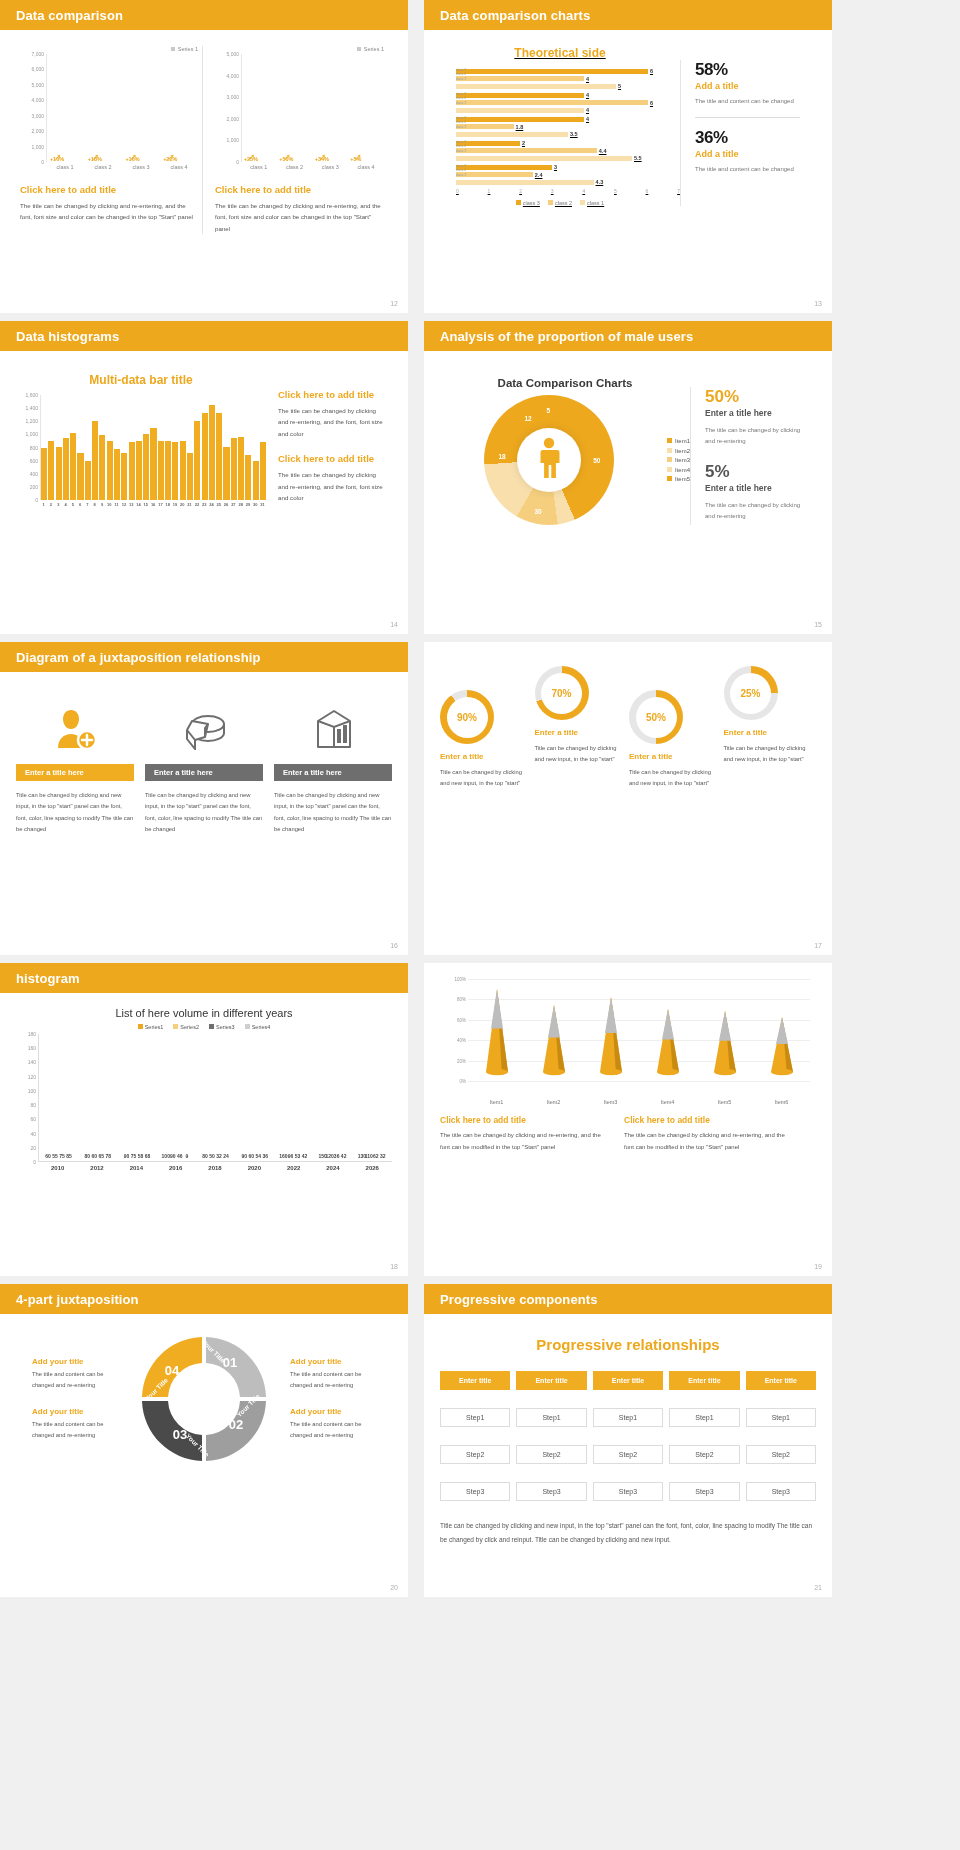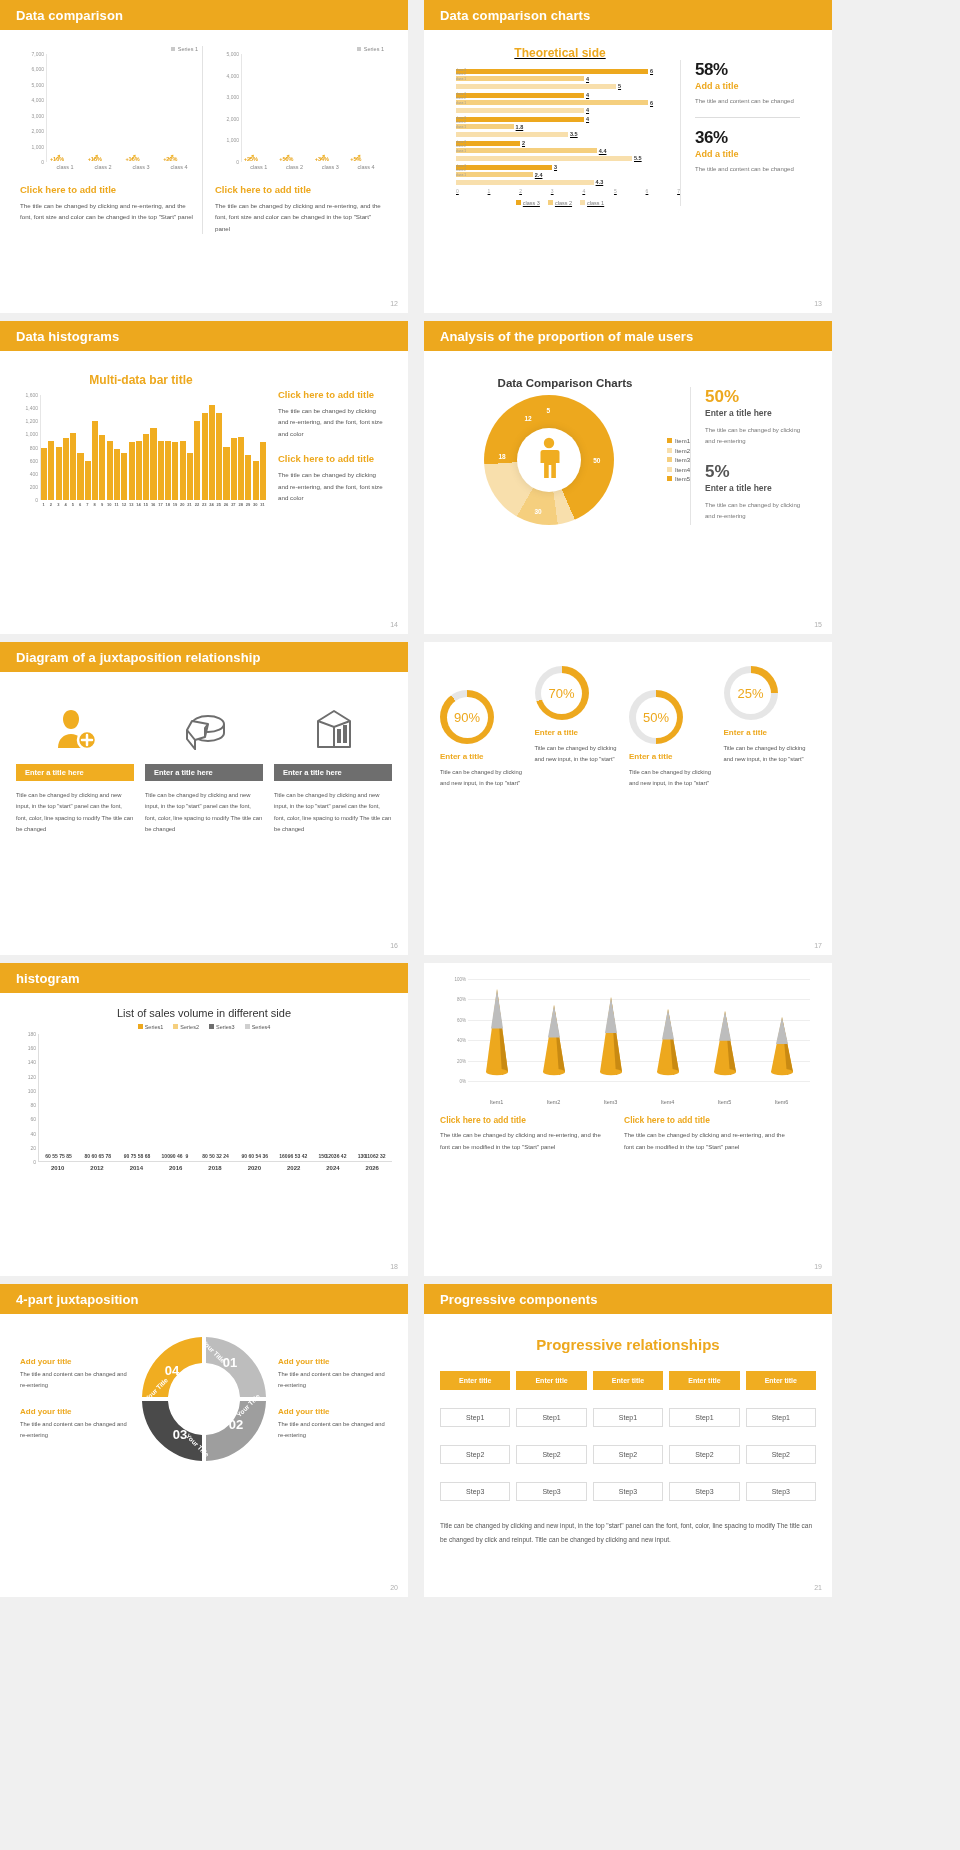--- a/index.html
+++ b/index.html
@@ -117,21 +117,21 @@
   .s16icon{height:54px;display:flex;align-items:center;justify-content:center;}
   .s16btn{height:17px;display:flex;align-items:center;padding-left:9px;color:#fff;font-size:7.5px;font-weight:bold;margin-top:8px;}
   .s16btn.or{background:#f0ad21;}
   .s16btn.gr{background:#6e6e6e;}
   .s16txt{font-size:5.8px;color:#555;line-height:1.95;margin-top:9px;}
 
   
   .s17{display:flex;padding-top:24px;gap:2px;justify-content:space-between;}
   .s17col{width:94px;}
   .ring{width:54px;height:54px;border-radius:50%;display:flex;align-items:center;justify-content:center;}
-  .ring-in{width:41px;height:41px;border-radius:50%;background:#fff;display:flex;align-items:center;justify-content:center;font-size:13px;font-weight:normal;color:#eda81e;}
+  .ring-in{width:41px;height:41px;border-radius:50%;background:#fff;display:flex;align-items:center;justify-content:center;font-size:10px;font-weight:bold;color:#eda81e;}
   .s17t{font-size:8px;font-weight:bold;color:#eda81e;margin-top:8px;}
   .s17x{font-size:5.8px;color:#555;line-height:1.95;margin-top:6px;}
 
   
   .s18title{font-size:11px;color:#333;text-align:center;margin-top:14px;}
   .s18legend{display:flex;justify-content:center;gap:10px;font-size:5.5px;color:#555;margin-top:5px;}
   .s18legend i{width:5px;height:5px;display:inline-block;margin-right:2px;}
   .s18chart{display:flex;height:128px;margin-top:4px;}
   .s18chart .yaxis{width:22px;}
   .s18plot{flex:1;position:relative;border-left:1px solid #ddd;border-bottom:1px solid #ddd;}
@@ -151,21 +151,21 @@
   .s19xl{display:flex;justify-content:space-around;font-size:5.5px;color:#777;padding-left:28px;padding-right:6px;margin-top:2px;}
   .s19cols{display:flex;gap:14px;padding-top:10px;}
   .s19col{width:170px;}
   .s19t{color:#eda81e;font-weight:bold;font-size:8.5px;}
   .s19x{font-size:6px;color:#555;line-height:1.95;margin-top:5px;}
 
   
   .s20{display:flex;align-items:center;padding-top:16px;}
   .s20side{width:118px;}
   .s20side.r{text-align:left;}
-  .s20blk{margin:16px 4px;}
+  .s20blk{margin:16px 16px;}
   .s20t{color:#eda81e;font-weight:bold;font-size:8px;}
   .s20x{font-size:5.8px;color:#555;line-height:1.9;margin-top:3px;}
   .s20mid{width:140px;display:flex;justify-content:center;}
 
   
   .s21title{text-align:center;color:#eda81e;font-weight:bold;font-size:15px;margin-top:22px;}
   .s21row{display:flex;gap:6px;margin-top:18px;}
   .s21cell{flex:1;height:19px;display:flex;align-items:center;justify-content:center;font-size:7px;}
   .s21cell.head{background:#f0ad21;color:#fff;font-weight:bold;}
   .s21cell.step{background:#fff;border:1px solid #dcdcdc;color:#555;}
@@ -644,21 +644,21 @@
         </div>
     </div>
     <div class="pageno">17</div>
   </div>
 
   <div class="slide">
     <div class="titlebar">
       <span>histogram</span>
     </div>
     <div class="body">
-      <div class="s18title">List of sales volume in different side</div>
+      <div class="s18title">List of here volume in different years</div>
       <div class="s18legend" id="s18leg">
           <span><i style="background:#eda81e"></i>Series1</span>
           <span><i style="background:#f5cf7e"></i>Series2</span>
           <span><i style="background:#6e6e6e"></i>Series3</span>
           <span><i style="background:#cfcfcf"></i>Series4</span>
         </div>
       <div class="s18chart">
         <div class="yaxis" id="s18y">
             <span style="top: 0%;">180</span>
             <span style="top: 11.1111%;">160</span>

